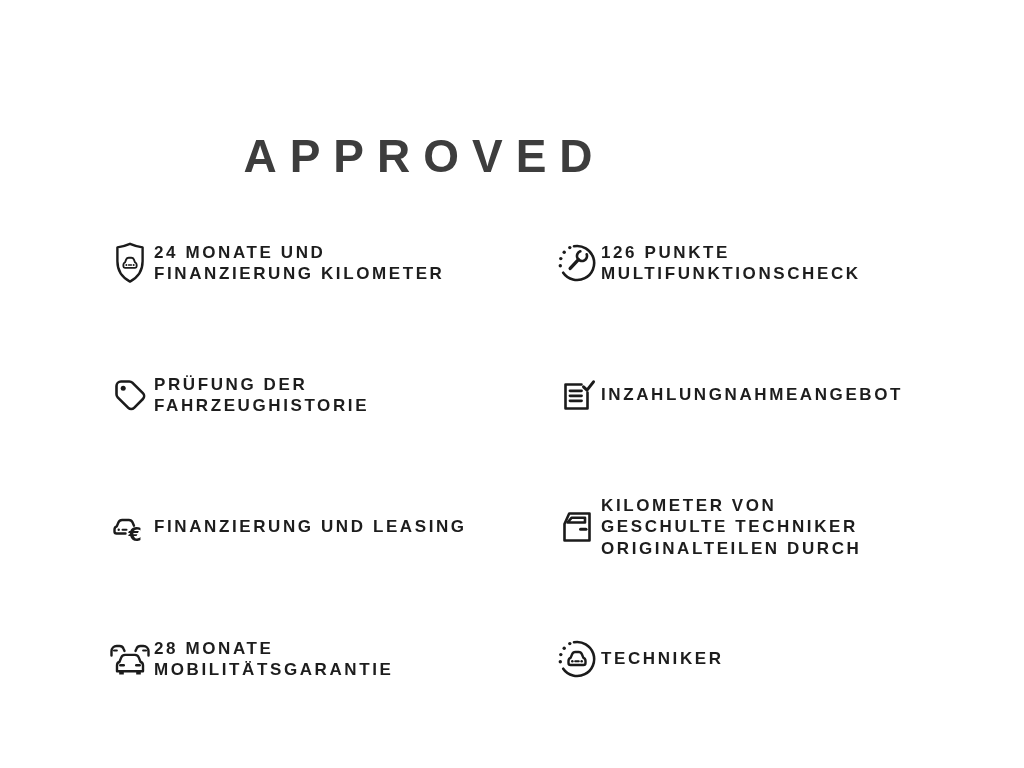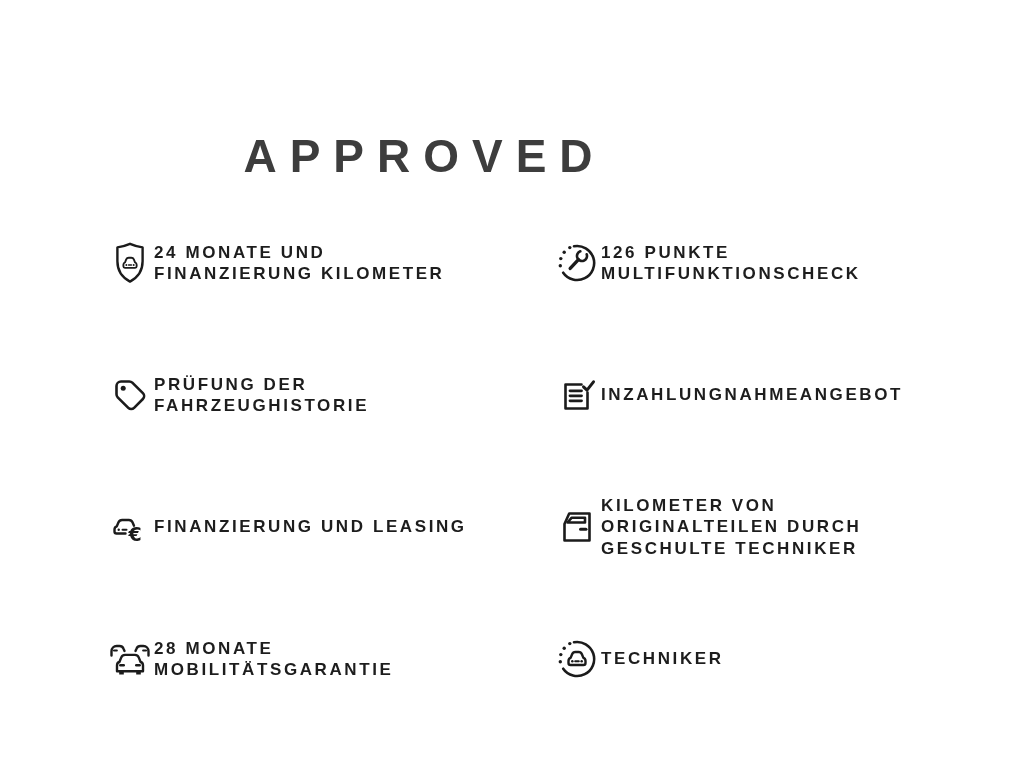--- a/index.html
+++ b/index.html
@@ -146,22 +146,22 @@
   <div class="benefit">
     <span class="icon-slot">
         <svg viewBox="0 0 48 48" fill="none" stroke="currentColor" stroke-width="2.6" stroke-linecap="round" stroke-linejoin="round">
     <path d="M16.2 10.5 H36.5 V37.5 H11.5 V21 Z"></path>
     <path d="M18.5 14.8 H32 V19.5 H14.5 Z"></path>
     <path d="M27.5 26.2 H33" stroke-width="3"></path>
   </svg>
       </span>
     <div class="benefit-text">
         <div class="benefit-line">KILOMETER VON</div>
+        <div class="benefit-line">GESCHULTE TECHNIKER</div>
         <div class="benefit-line">ORIGINALTEILEN DURCH</div>
-        <div class="benefit-line">GESCHULTE TECHNIKER</div>
       </div>
   </div>
 
   <div class="benefit">
     <span class="icon-slot">
         <svg viewBox="0 0 48 48" fill="none" stroke="currentColor" stroke-width="2.4" stroke-linecap="round" stroke-linejoin="round">
     <path d="M5.5 20.5 V16.2 C5.5 13.2 7.7 11 10.7 11 H13.6 C15.4 11 16.7 11.8 17.4 13.5 L18.5 16"></path>
     <path d="M8 15.5 H10.8" stroke-width="2.2"></path>
     <path d="M42.5 20.5 V16.2 C42.5 13.2 40.3 11 37.3 11 H34.4 C32.6 11 31.3 11.8 30.6 13.5 L29.5 16"></path>
     <path d="M37.2 15.5 H40" stroke-width="2.2"></path>

